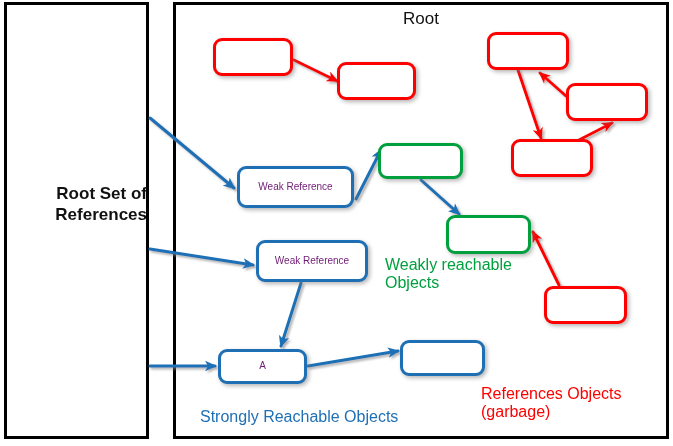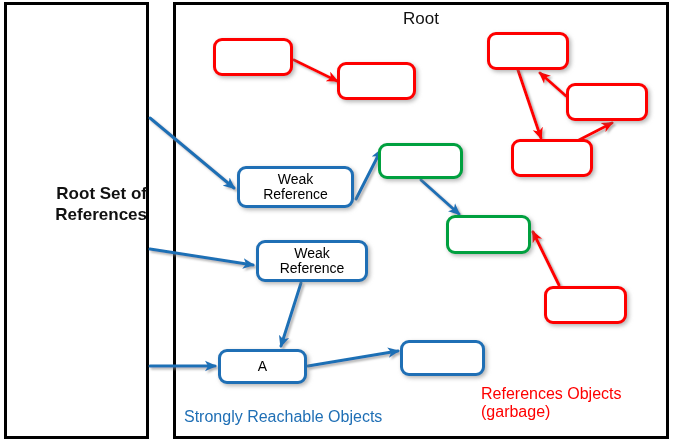--- a/index.html
+++ b/index.html
@@ -48,24 +48,24 @@
     align-items: center;
     justify-content: center;
     text-align: center;
     line-height: 1.08;
     filter: drop-shadow(2px 2px 2px rgba(120,120,120,0.55));
   }
   .node.red   { border: 3px solid #FE0000; }
   .node.green { border: 3px solid #00A03F; }
   .node.blue  { border: 3px solid #1F6FB5; }
   .node .node-label {
-    color: #000000;
-    font-size: 14px;
+    color: #701a75;
+    font-size: 10px;
     font-weight: 400;
-    padding: 0 10px;
+    padding: 0 3px;
   }
   .caption {
     position: absolute;
     font-size: 16px;
     line-height: 1.15;
     white-space: pre-line;
     font-weight: 400;
   }
   #heap-title {
     color: #111111;
@@ -75,21 +75,21 @@
     color: #111111;
     font-size: 17px;
     font-weight: 700;
     text-align: right;
     width: 141px;
     left: 6px;
     top: 184px;
     line-height: 1.22;
   }
   #cap-weak   { color: #00A03F; left: 385px; top: 256px; }
-  #cap-strong { color: #1F6FB5; left: 184px; top: 408px; }
+  #cap-strong { color: #1F6FB5; left: 200px; top: 408px; }
   #cap-unreach{ color: #FE0000; left: 481px; top: 385px; }
   svg#edges {
     position: absolute;
     left: 0; top: 0;
     width: 673px; height: 446px;
     pointer-events: none;
     overflow: visible;
   }
   .edge { fill: none; stroke-width: 3; stroke-linecap: round; }
   .edge.red   { stroke: #FE0000; }
@@ -171,19 +171,21 @@
 Reference</span>
       </div>
       <div class="node blue" style="left: 218px; top: 349px; width: 89px; height: 35px;">
         <span class="node-label">A</span>
       </div>
       <div class="node blue" style="left: 400px; top: 340px; width: 85px; height: 36px;">
         <span class="node-label"></span>
       </div>
     </div>
 
+  <div class="caption" id="cap-weak">Weakly reachable
+Objects</div>
 
   <div class="caption" id="cap-strong">Strongly Reachable Objects</div>
 
   <div class="caption" id="cap-unreach">References Objects
 (garbage)</div>
 
 </div>
 
 </body></html>

